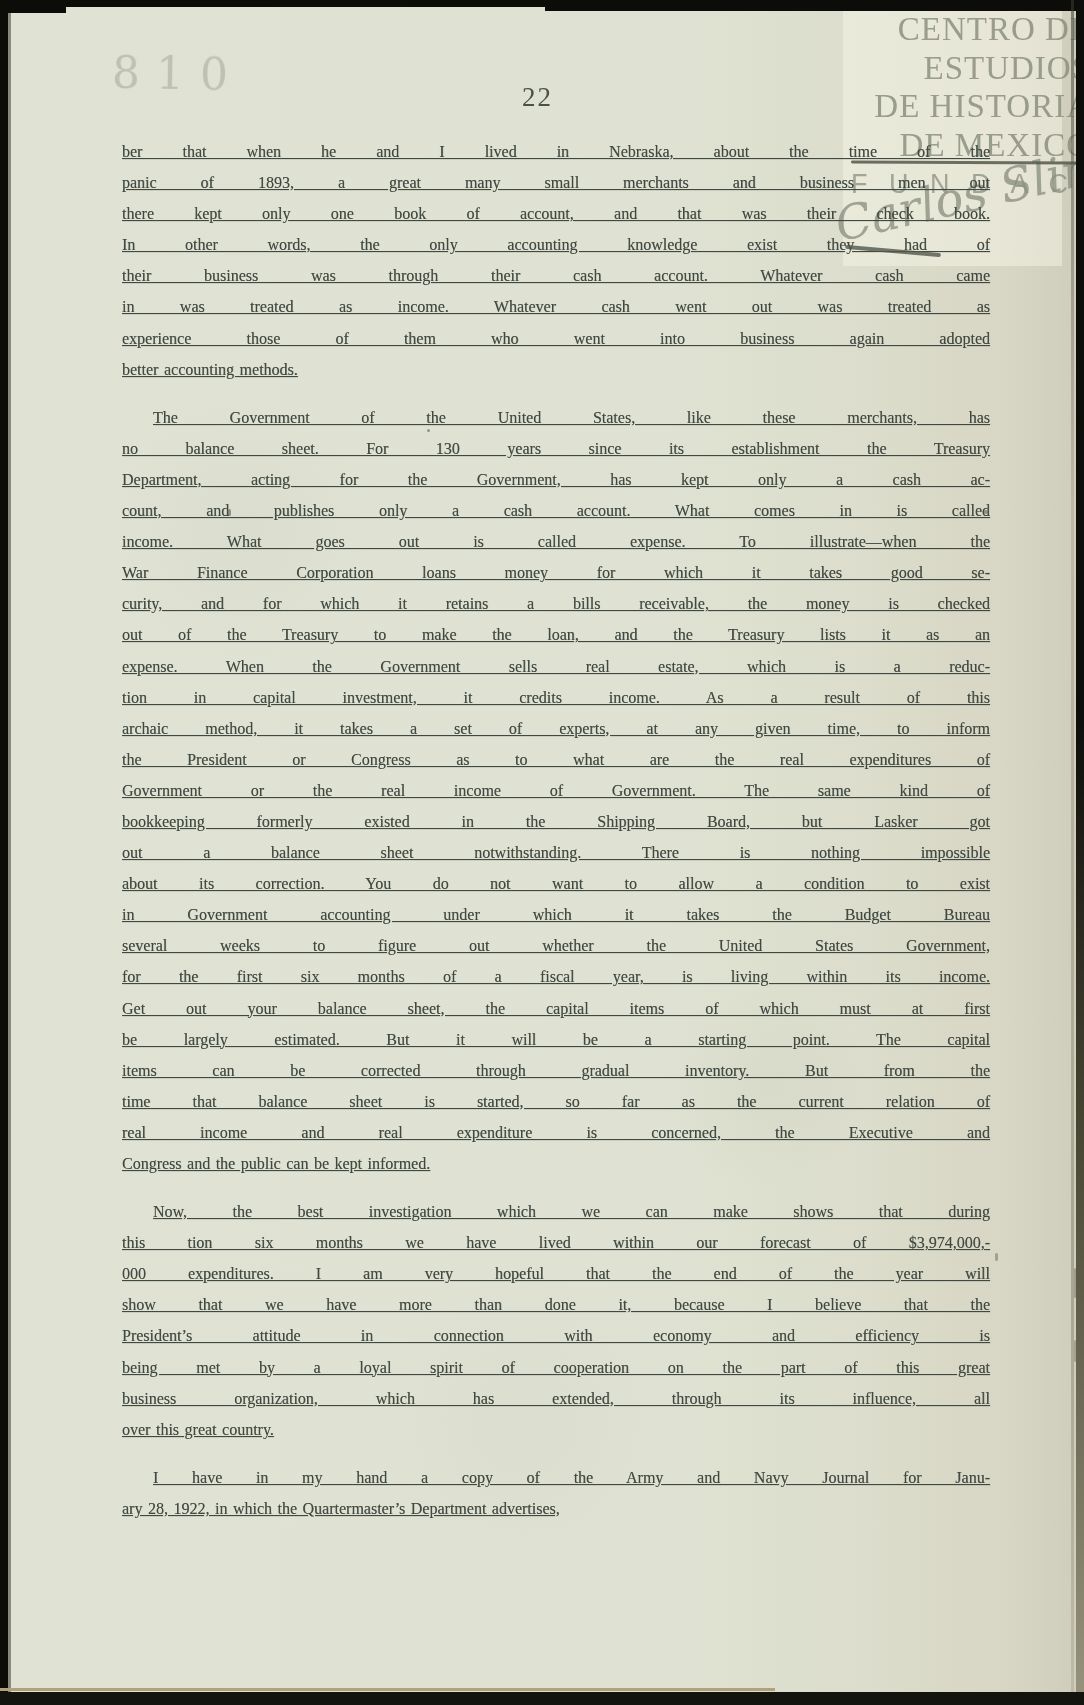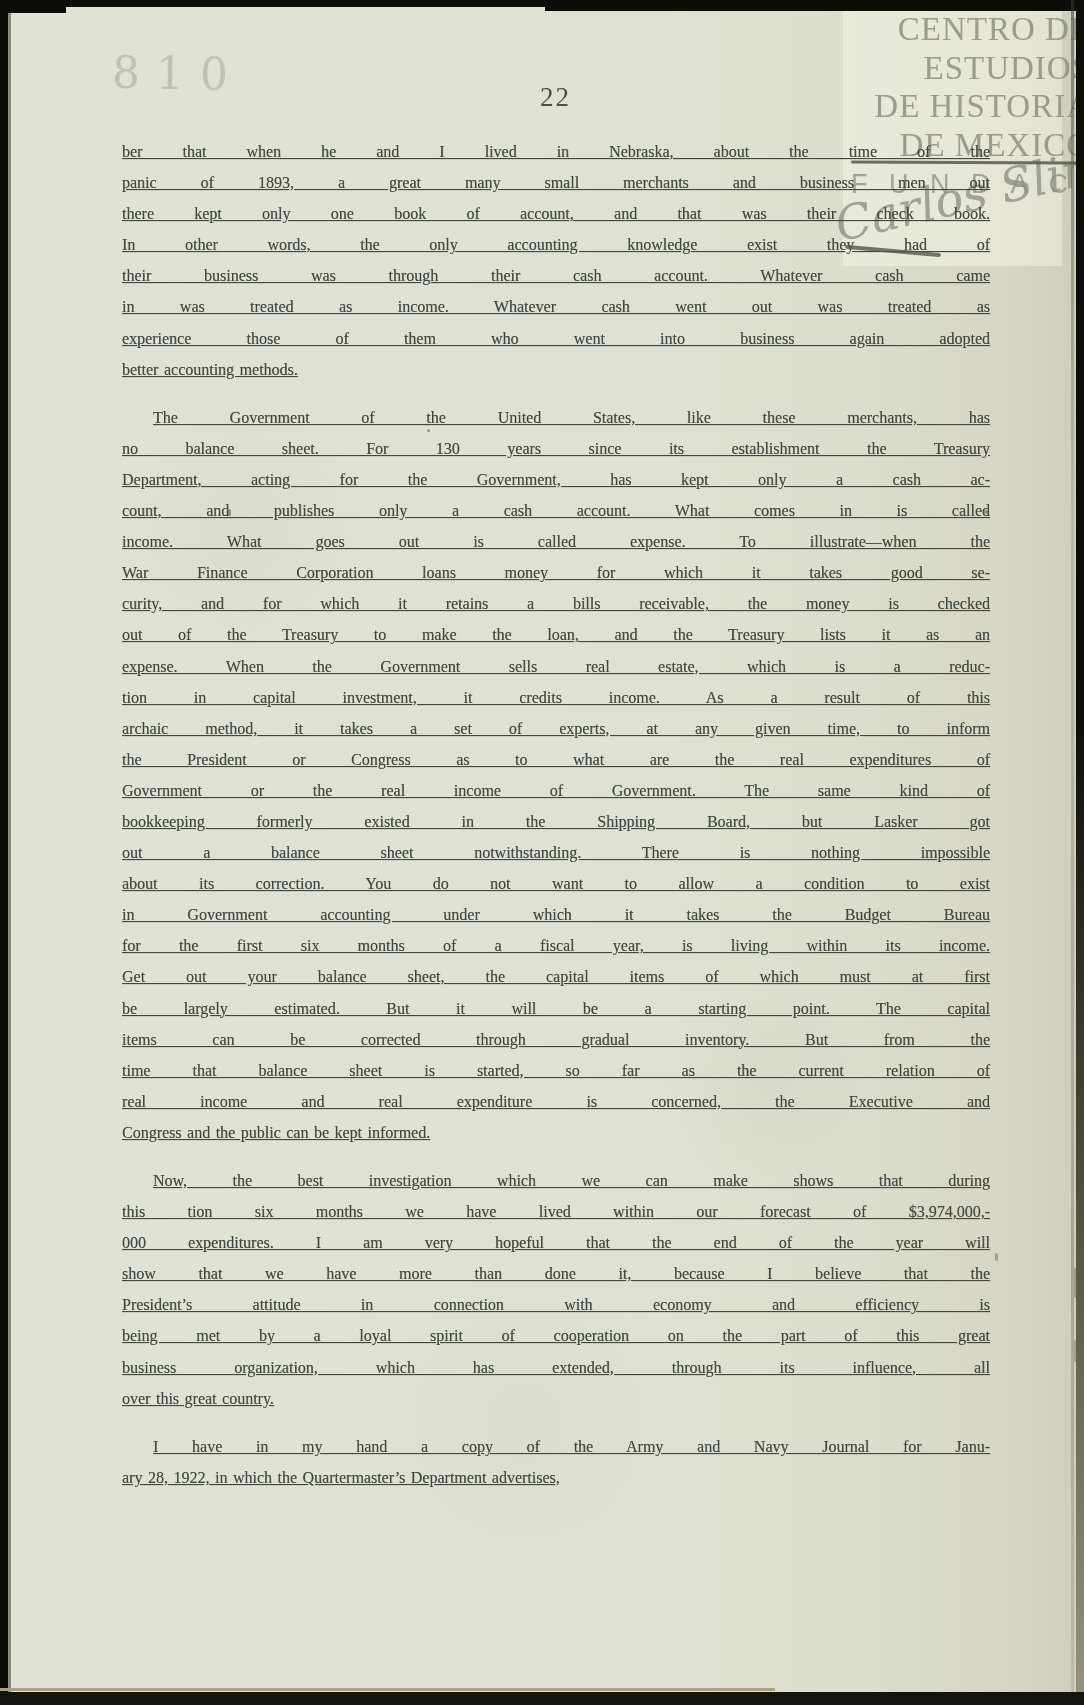--- a/index.html
+++ b/index.html
@@ -75,21 +75,21 @@
   .stamp {
     position: absolute; left: 112px; top: 48px;
     font-family: "DejaVu Serif", serif;
     font-size: 44px; letter-spacing: 16px;
     color: rgba(124,124,104,0.32);
     filter: blur(0.6px);
     transform: rotate(1deg);
   }
   
   .pagenum {
-    position: absolute; left: 540px; top: 82px;
+    position: absolute; left: 522px; top: 82px;
     font-size: 27px; letter-spacing: 2px;
     color: #49524a;
   }
   
   .body-text {
     position: absolute; left: 122px; top: 136px; width: 868px;
     font-size: 16px; line-height: 31.1px;
     color: #404941;
     text-shadow: 0.3px 0.3px 0.6px rgba(55,65,55,0.45);
     word-spacing: 1.5px;
@@ -156,20 +156,21 @@
         <div class="tline">out of the Treasury to make the loan, and the Treasury lists it as an</div>
         <div class="tline">expense. When the Government sells real estate, which is a reduc-</div>
         <div class="tline">tion in capital investment, it credits income. As a result of this</div>
         <div class="tline">archaic method, it takes a set of experts, at any given time, to inform</div>
         <div class="tline">the President or Congress as to what are the real expenditures of</div>
         <div class="tline">Government or the real income of Government. The same kind of</div>
         <div class="tline">bookkeeping formerly existed in the Shipping Board, but Lasker got</div>
         <div class="tline">out a balance sheet notwithstanding. There is nothing impossible</div>
         <div class="tline">about its correction. You do not want to allow a condition to exist</div>
         <div class="tline">in Government accounting under which it takes the Budget Bureau</div>
+        <div class="tline">several weeks to figure out whether the United States Government,</div>
         <div class="tline">for the first six months of a fiscal year, is living within its income.</div>
         <div class="tline">Get out your balance sheet, the capital items of which must at first</div>
         <div class="tline">be largely estimated. But it will be a starting point. The capital</div>
         <div class="tline">items can be corrected through gradual inventory. But from the</div>
         <div class="tline">time that balance sheet is started, so far as the current relation of</div>
         <div class="tline">real income and real expenditure is concerned, the Executive and</div>
         <div class="tline last">Congress and the public can be kept informed.</div>
       </div>
       <div>
         <div class="tline indent">Now, the best investigation which we can make shows that during</div>

